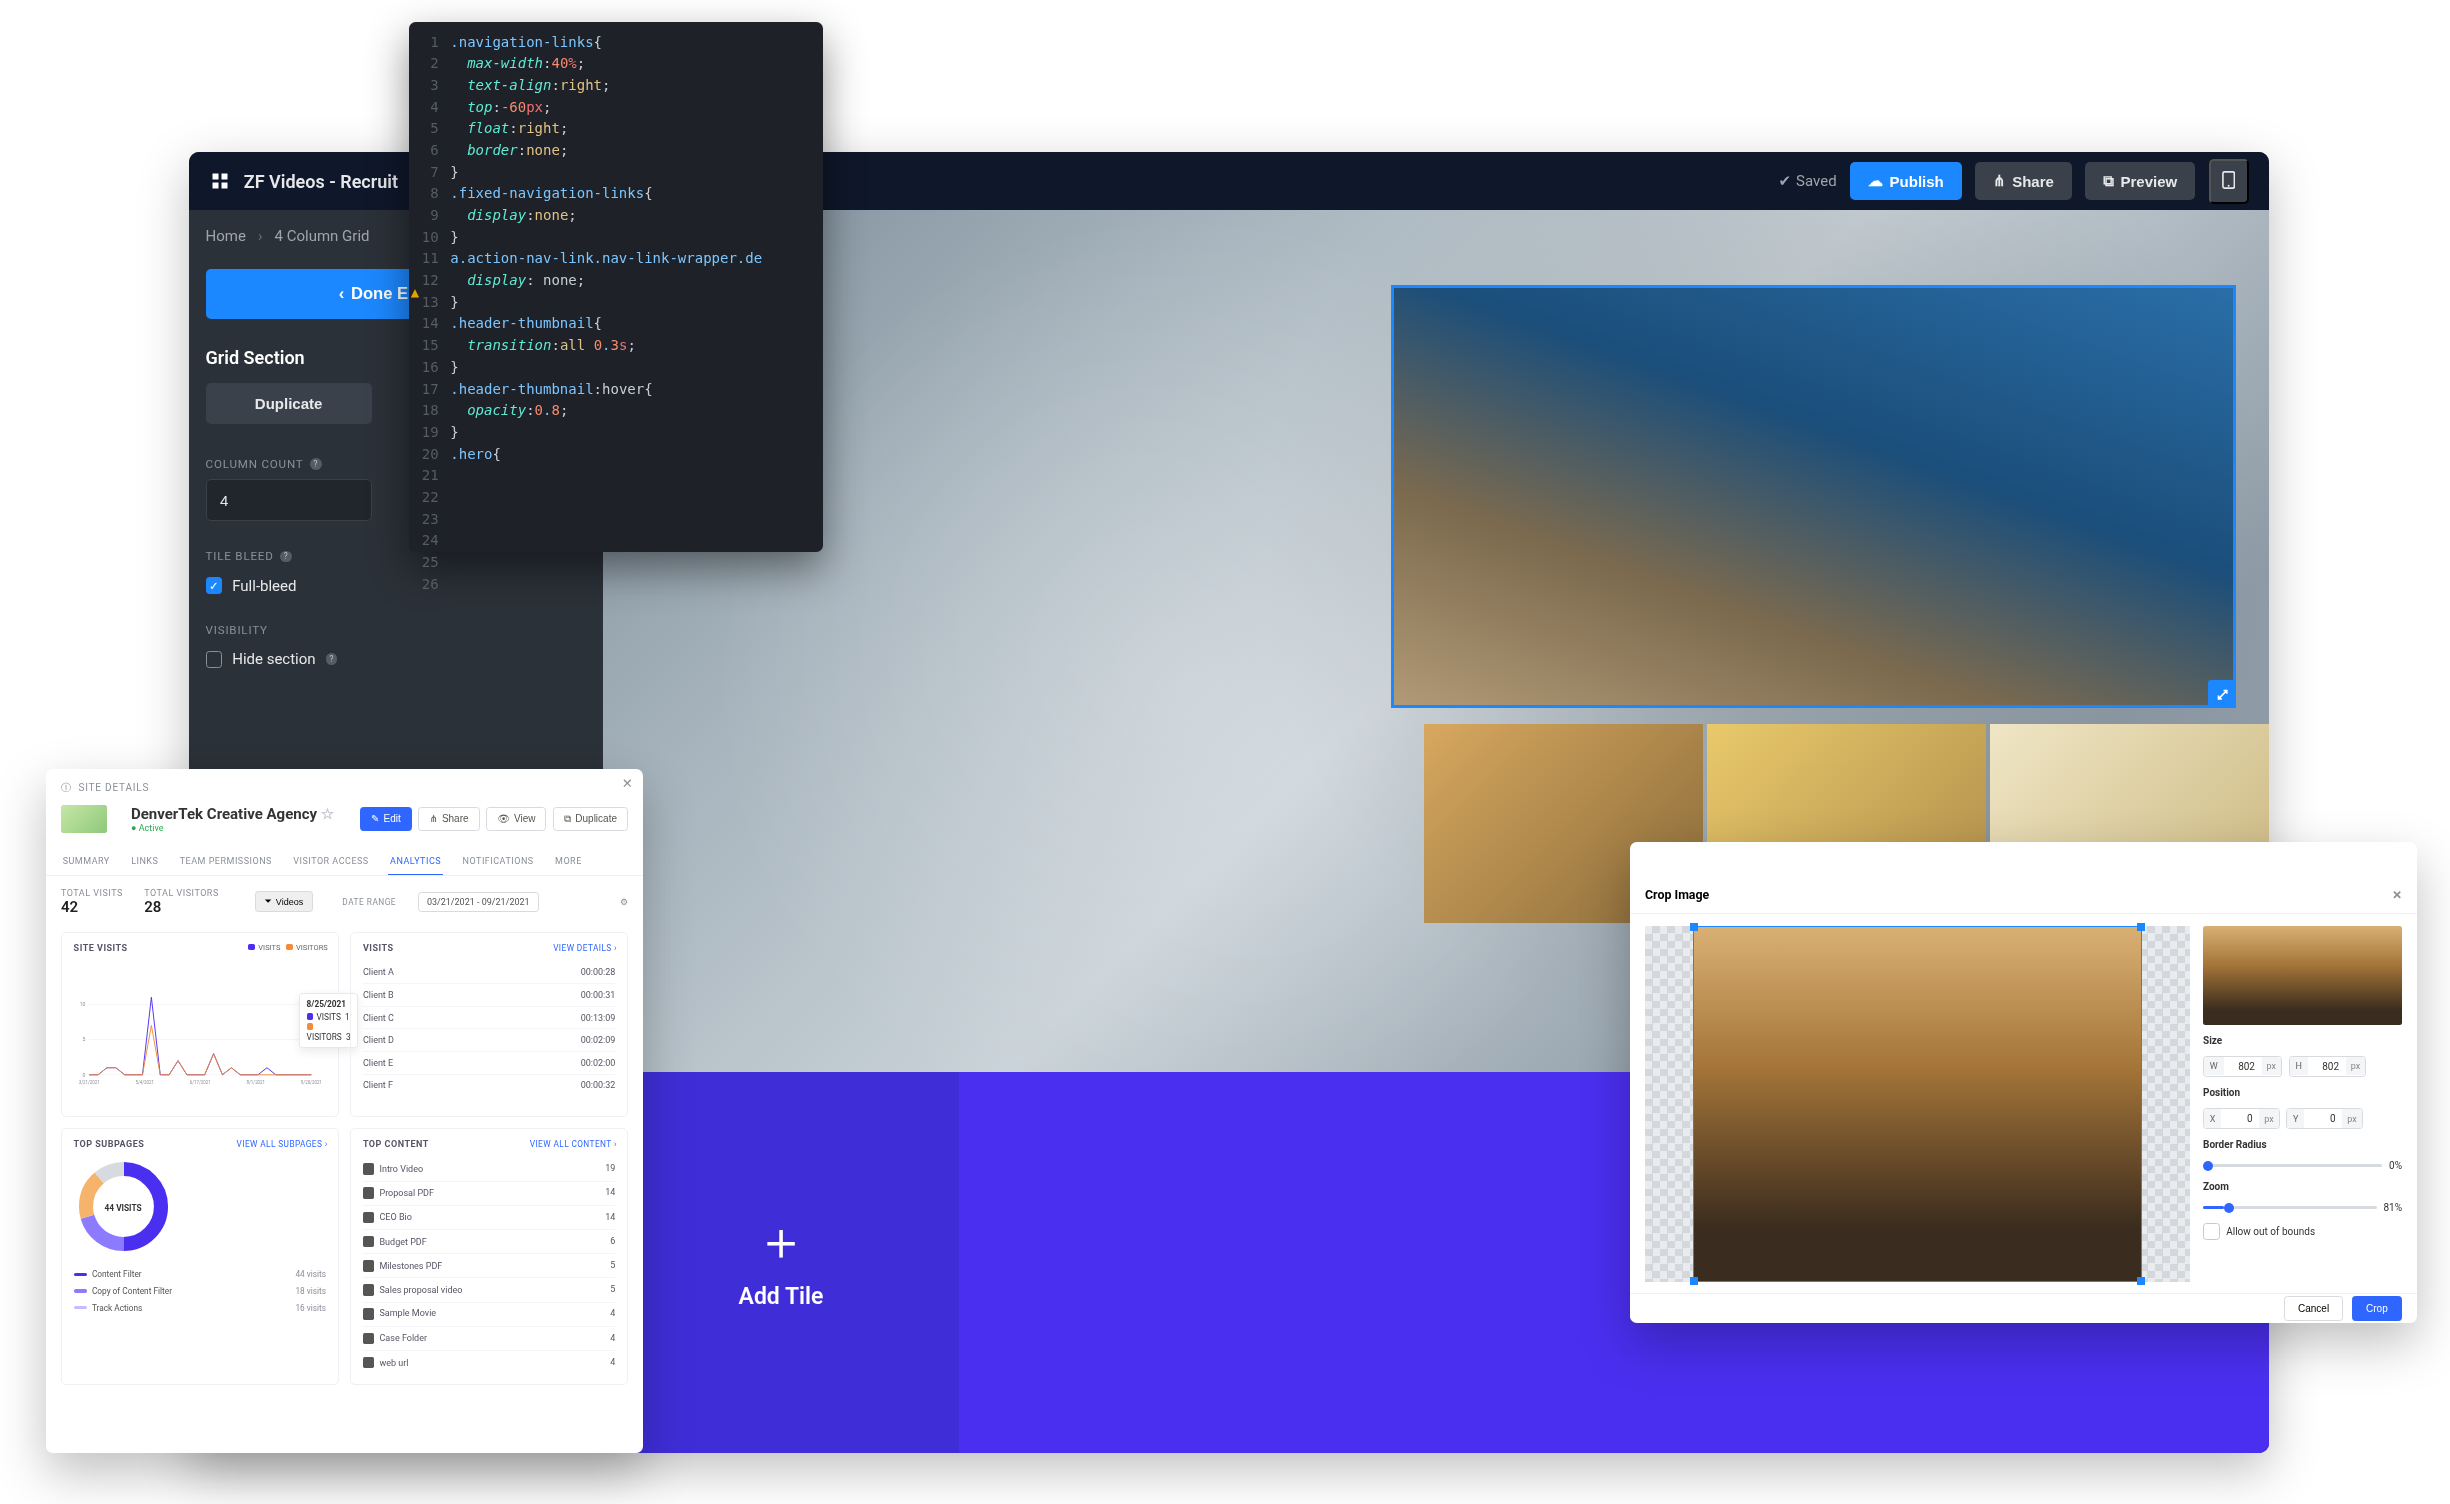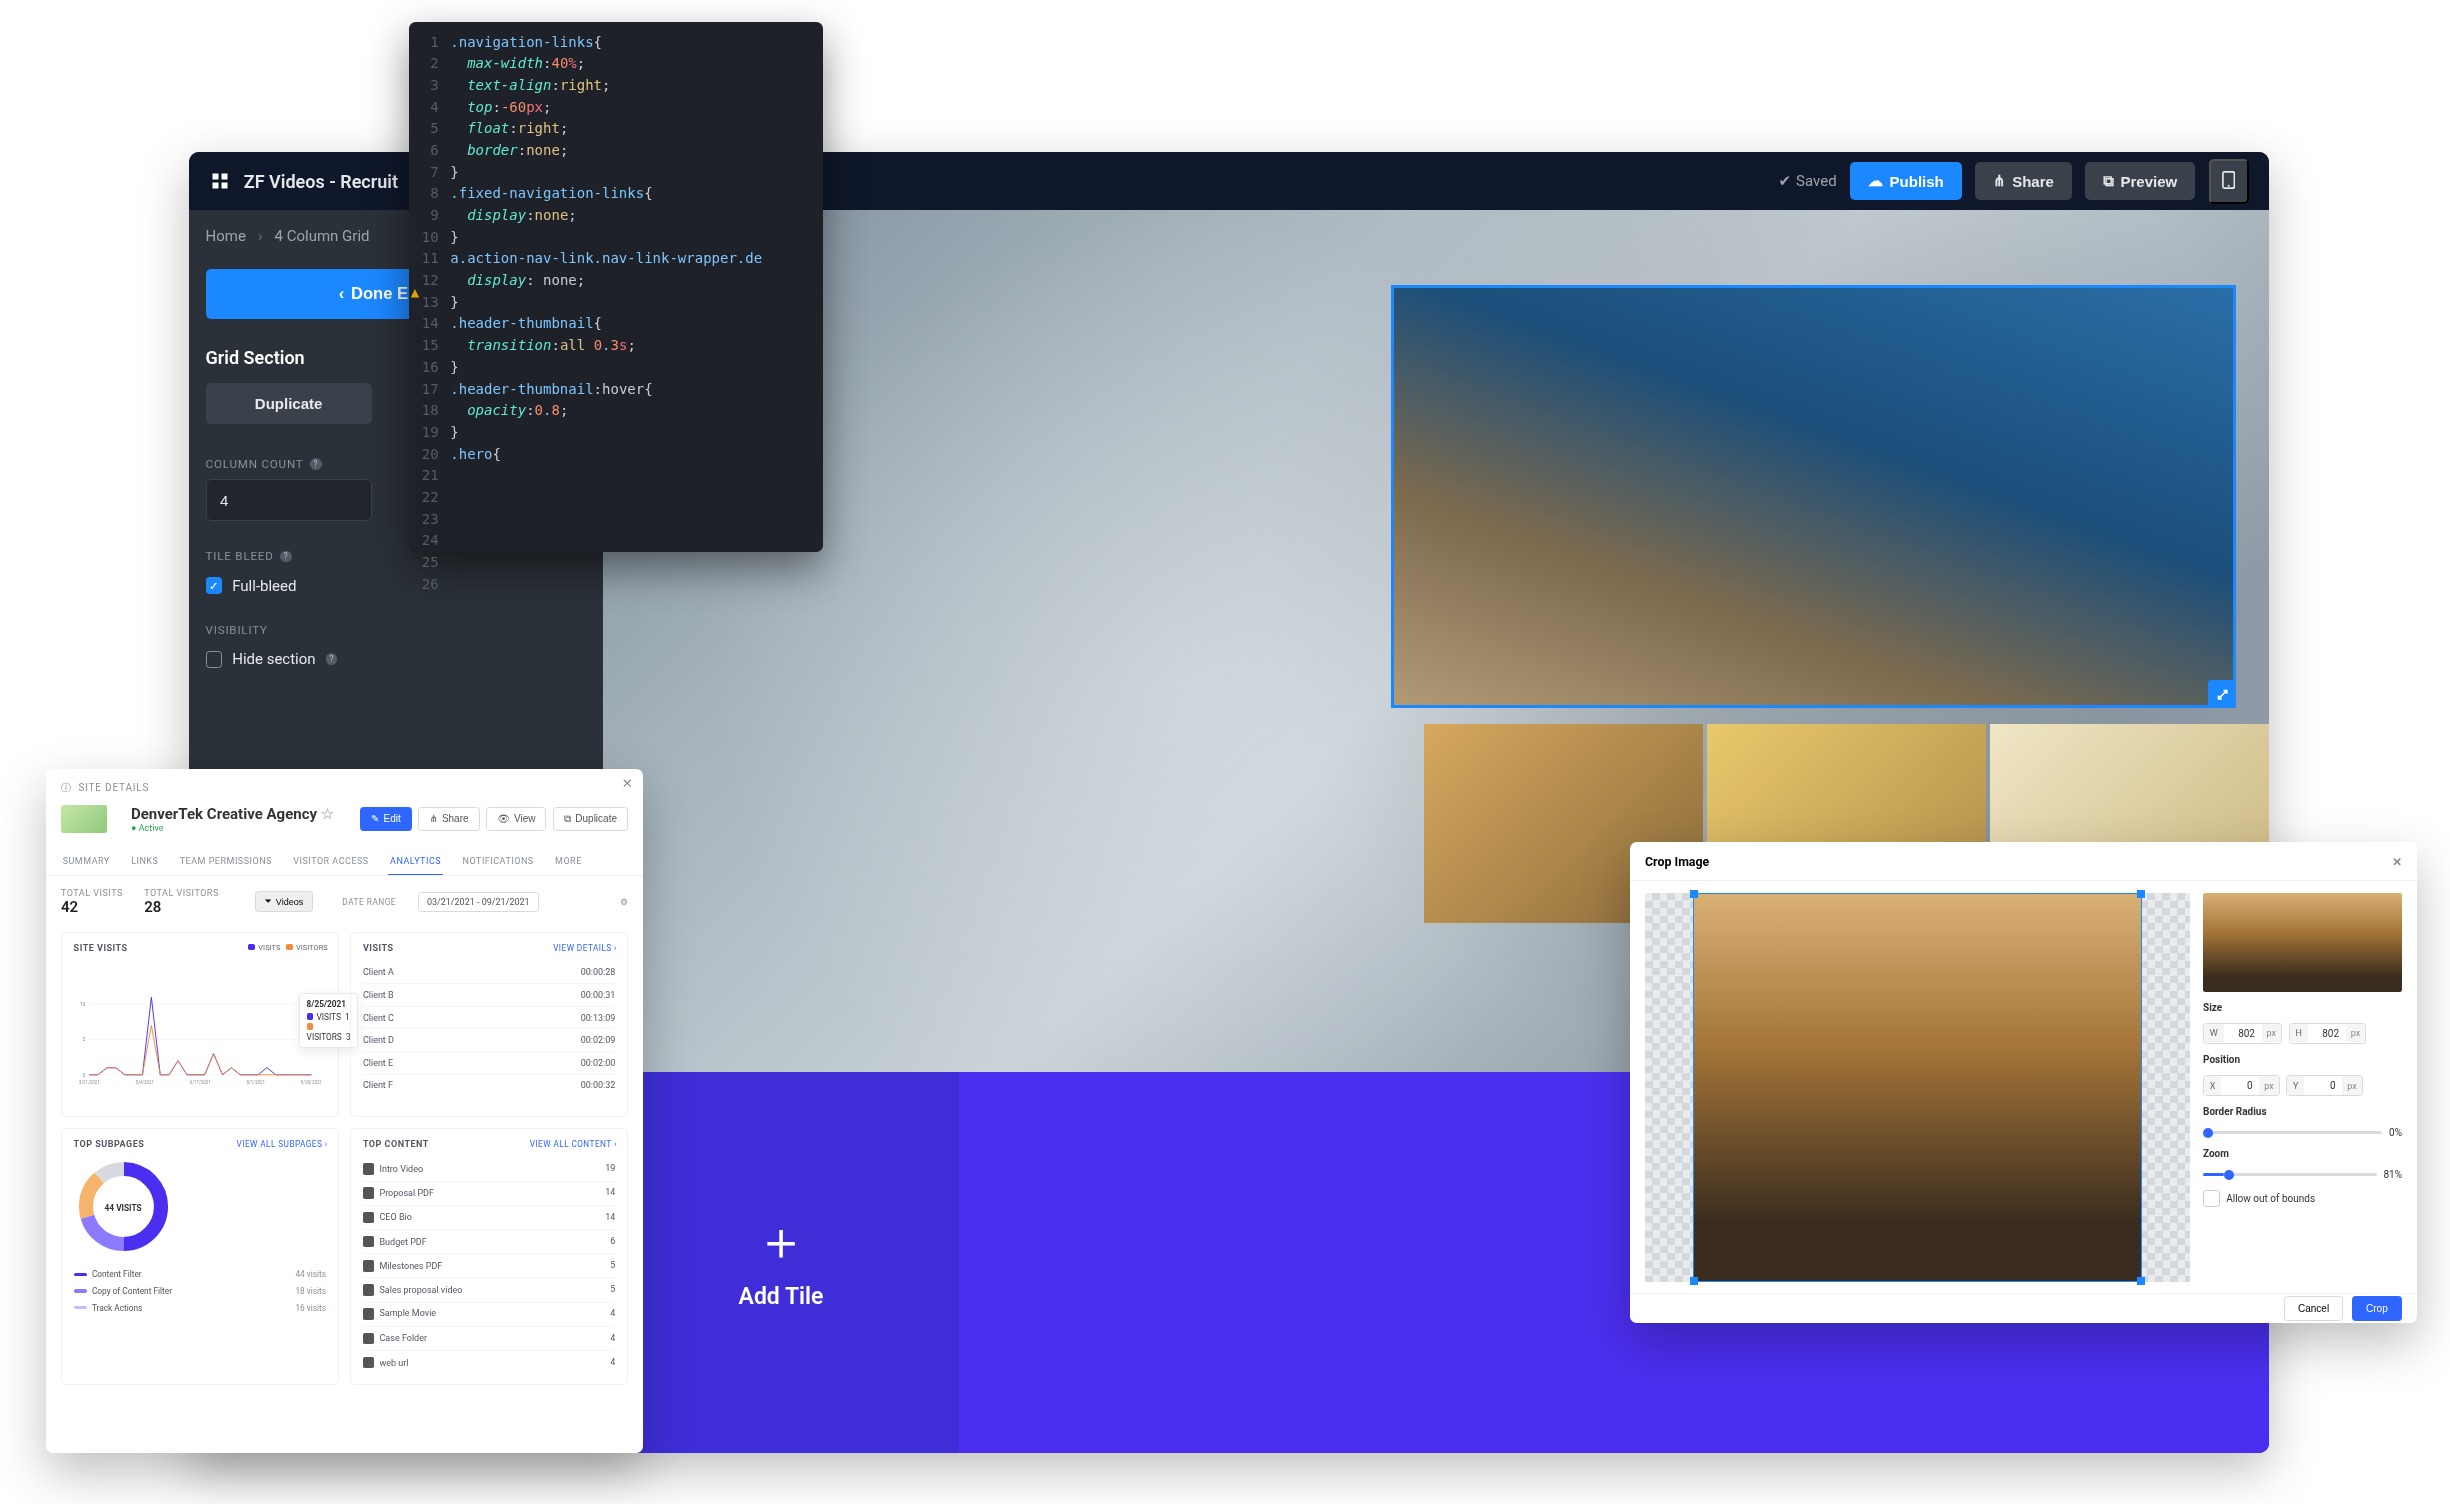--- a/index.html
+++ b/index.html
@@ -87,21 +87,21 @@
 .row-list .r:last-child{border-bottom:none;}
 
 .linechart { width:100%; height:141px; }
 .donut { width:99px; height:99px; }
 .legend-col{ font-size:8.3px; color:#555; display:flex; flex-direction:column; gap:6.6px; margin-top:10px;}
 .legend-col .li{display:flex; align-items:center; gap:5px;}
 .legend-col .sw{width:13.3px; height:3.3px; border-radius:1.7px;}
 
 
 .crop{ position:absolute; right:33px; top:842px; width:787px; height:481px; background:#fff; border-radius:6.6px; box-shadow:0 20px 50px rgba(0,0,0,.25); display:flex; flex-direction:column;}
-.crop-head{ padding:11.6px 15px; font-size:12.4px; font-weight:700; border-bottom:0.8px solid #eef0f3; display:flex; align-items:flex-end;}
+.crop-head{ padding:11.6px 15px; font-size:12.4px; font-weight:700; border-bottom:0.8px solid #eef0f3; display:flex; align-items:flex-end;margin-top:33px;}
 .crop-head .x{ margin-left:auto; color:#8a8f98; font-size:11.6px;}
 .crop-body{ flex:1; display:flex; gap:13.3px; padding:11.6px 15px;}
 .crop-stage{ flex:1; background:#e9ecef; position:relative; display:flex; align-items:stretch;}
 .crop-stage .outer{flex:1; background:repeating-conic-gradient(#d4d7db 0 25%, #e9ecef 0 50%) 0 0/15px 15px;}
 .crop-stage .img{ position:absolute; left:48px; right:48px; top:0; bottom:0; background:linear-gradient(180deg,#d9b074 0%, #a47438 40%, #3a2c1e 85%); border:1.7px solid #1c88ff;}
 .crop-stage .handle{ position:absolute; width:8.3px; height:8.3px; background:#1c88ff;}
 .crop-right{ width:199px; display:flex; flex-direction:column; gap:10px; font-size:10px; color:#333;}
 .crop-thumb{ width:100%; height:99px; background:linear-gradient(180deg,#d9b074 0%, #a47438 40%, #3a2c1e 85%); border-radius:2.5px;}
 .crop-sec-lbl{ font-weight:700; font-size:10px;}
 .pair{ display:flex; gap:6.6px; align-items:center;}

